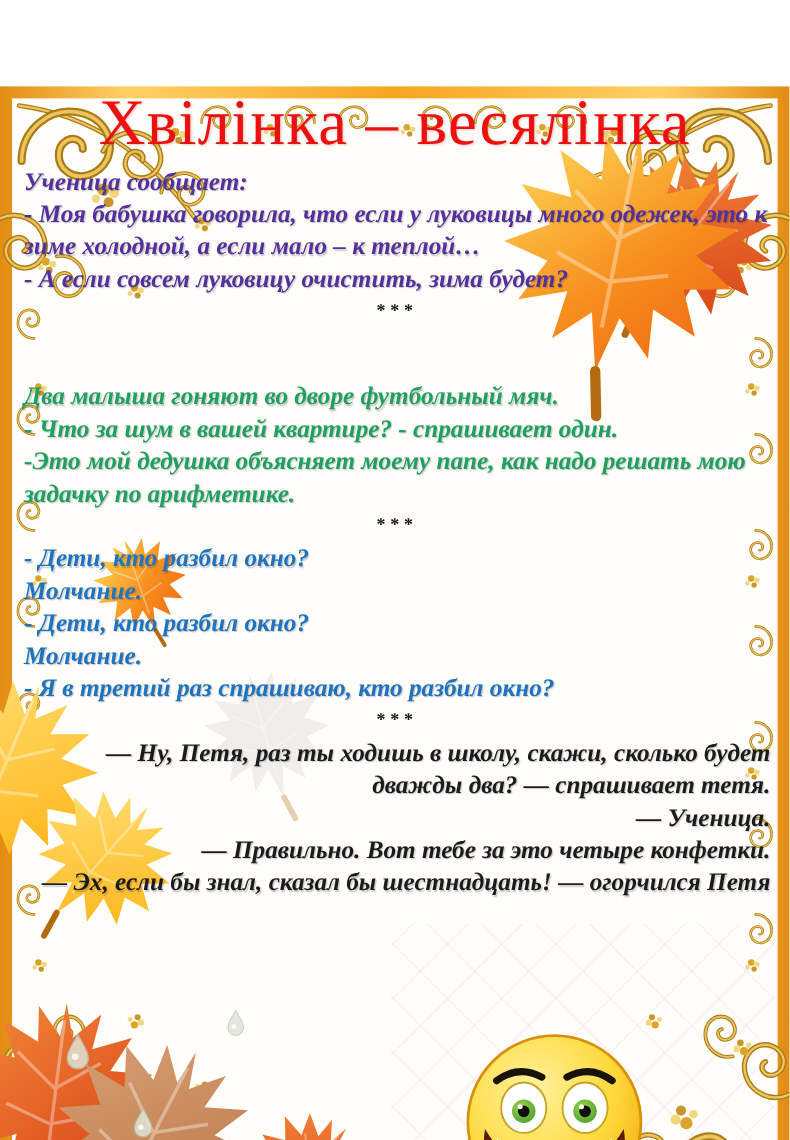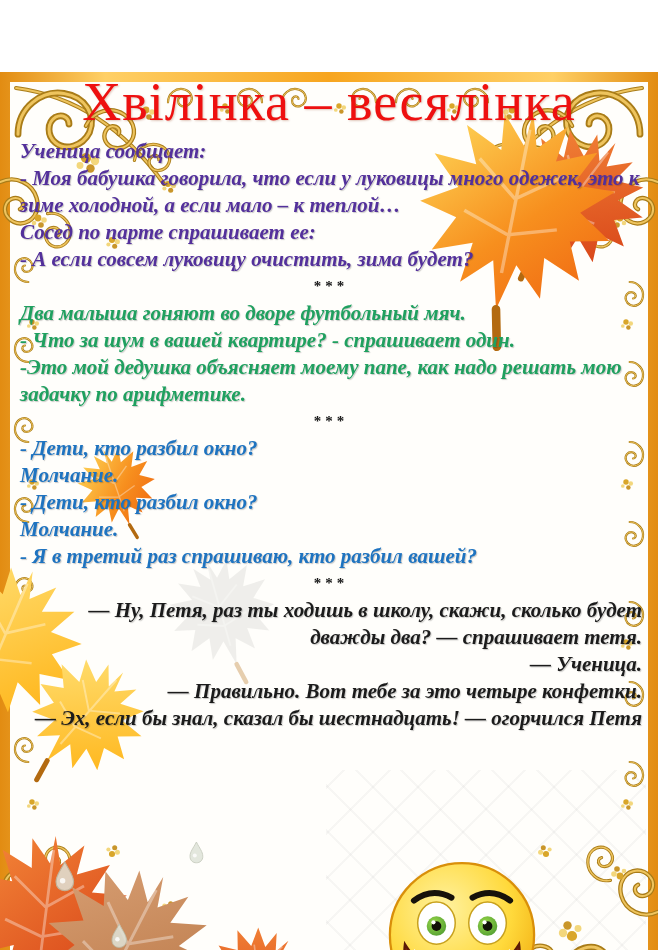--- a/index.html
+++ b/index.html
@@ -38,21 +38,21 @@
     font-size:21px;line-height:27px;
     text-shadow:1px 1px 1px rgba(40,40,40,.25);
   }
   .content p{margin:0;}
   .sep{
     text-align:center;color:#161616;font-style:normal;
     font-size:15px;line-height:27px;letter-spacing:4px;font-weight:bold;
     text-shadow:none;
   }
   .joke-purple{color:#53309b;}
-  .joke-green{color:#1fa05f;}
+  .joke-green{color:#1fa05f;margin-top:44px;}
   .joke-blue{color:#1e73c0;font-family:Liberation Serif, serif;}
   .joke-black{color:#1b1b1b;text-align:right;}
 
   .smiley{position:absolute;left:386px;top:788px;width:152px;height:154px;z-index:6;}
 
   .gold-dark{stroke:#a97c18;stroke-width:4;fill:none;stroke-linecap:round;}
   .gold-light{stroke:#eec45e;stroke-width:1.8;fill:none;stroke-linecap:round;}
 </style>
 </head>
 <body>
@@ -183,38 +183,37 @@
     <use href="#droplet" transform="translate(112,852) scale(0.9)"></use>
     <use href="#droplet" transform="translate(190,770) scale(0.8)"></use>
   </svg>
 
   <div class="title">Хвілінка – весялінка</div>
 
   <div class="content">
     <section class="joke-purple">
       <p>Ученица сообщает:</p>
       <p>- Моя бабушка говорила, что если у луковицы много одежек, это к зиме холодной, а если мало – к теплой…</p>
-      <p>Сосед по парте спрашивает ее:</p>
       <p>- А если совсем луковицу очистить, зима будет?</p>
     </section>
     <div class="sep">***</div>
 
     <section class="joke-green">
       <p>Два малыша гоняют во дворе футбольный мяч.</p>
       <p>- Что за шум в вашей квартире? - спрашивает один.</p>
       <p>-Это мой дедушка объясняет моему папе, как надо решать мою задачку по арифметике.</p>
     </section>
     <div class="sep">***</div>
 
     <section class="joke-blue">
       <p>- Дети, кто разбил окно?</p>
       <p>Молчание.</p>
       <p>- Дети, кто разбил окно?</p>
       <p>Молчание.</p>
-      <p>- Я в третий раз спрашиваю, кто разбил вашей?</p>
+      <p>- Я в третий раз спрашиваю, кто разбил окно?</p>
     </section>
     <div class="sep">***</div>
 
     <section class="joke-black">
       <p>— Ну, Петя, раз ты ходишь в школу, скажи, сколько будет дважды два? — спрашивает тетя.</p>
       <p>— Ученица.</p>
       <p>— Правильно. Вот тебе за это четыре конфетки.</p>
       <p>— Эх, если бы знал, сказал бы шестнадцать! — огорчился Петя</p>
     </section>
   </div>

